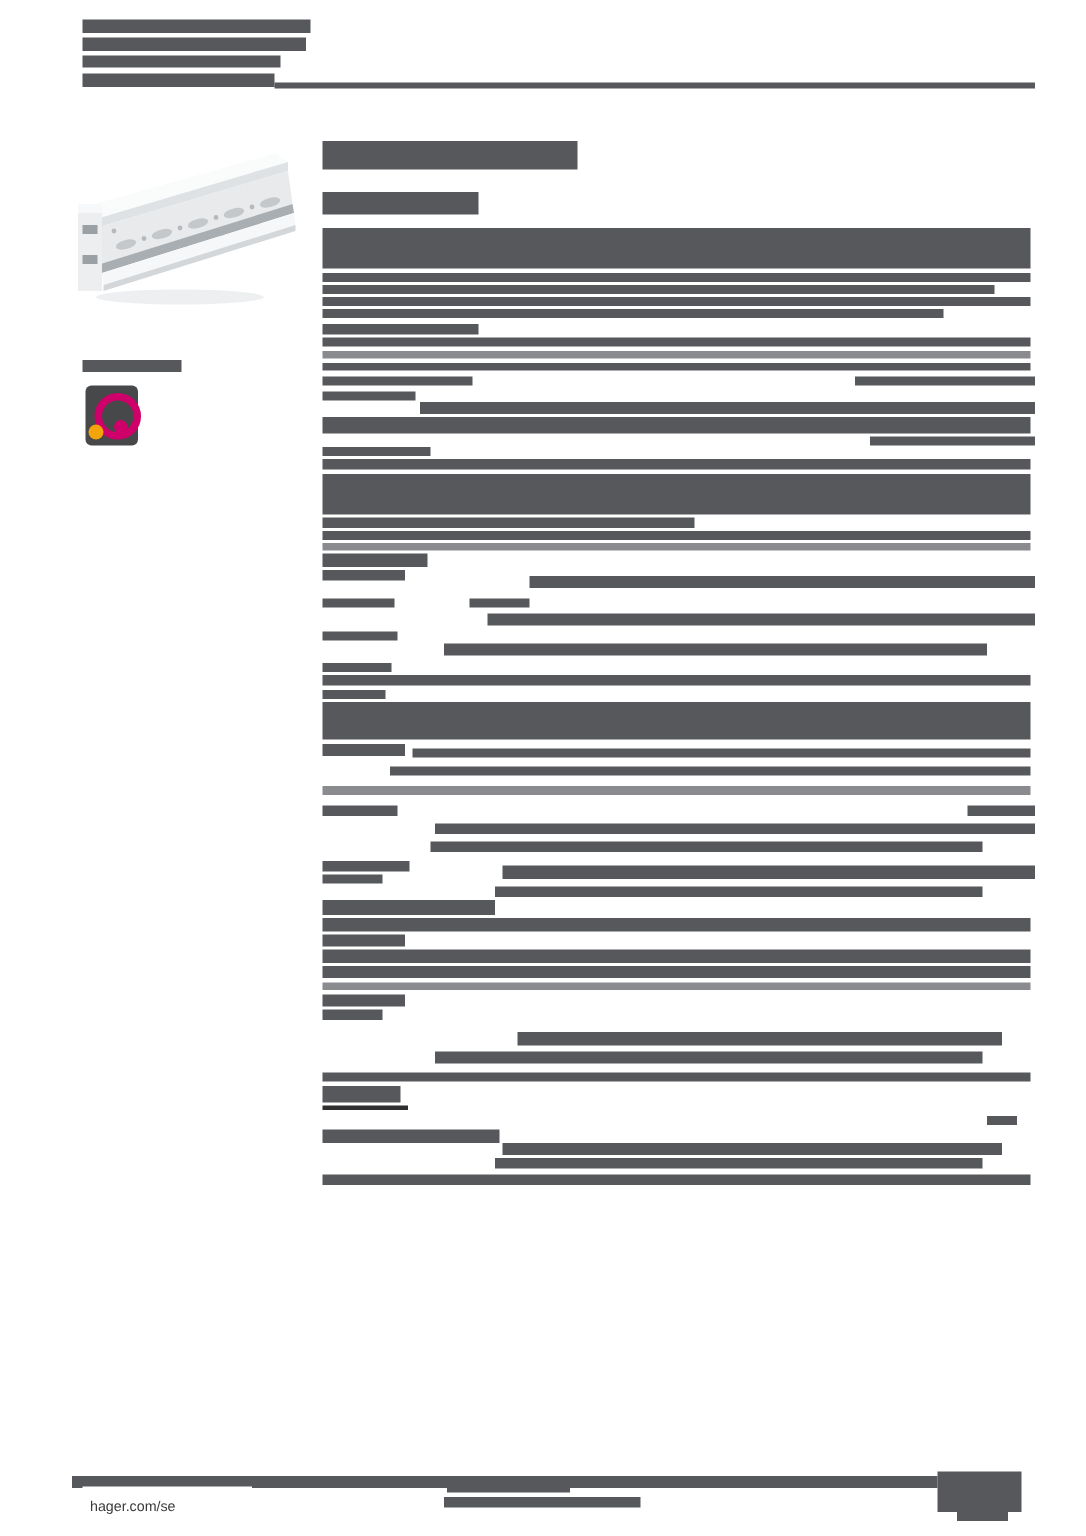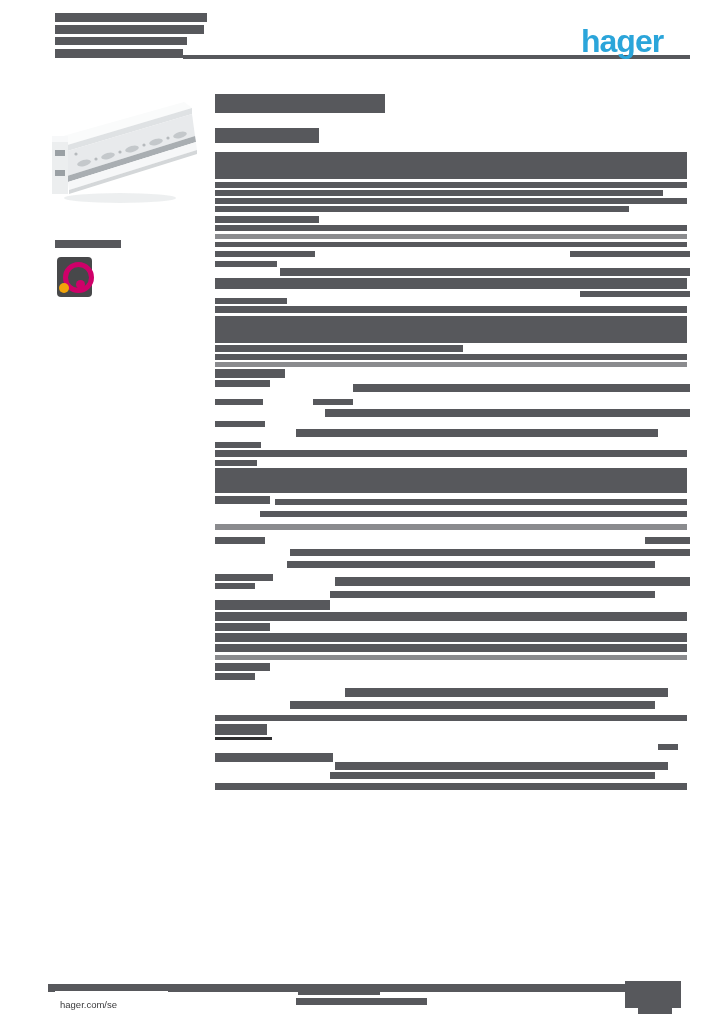--- a/index.html
+++ b/index.html
@@ -116,21 +116,20 @@
       <div class="bar dark" style="left: 215px; top: 737px; width: 57px; height: 3px;"></div>
       <div class="bar" style="left: 658px; top: 744px; width: 20px; height: 6px;"></div>
       <div class="bar" style="left: 215px; top: 753px; width: 118px; height: 9px;"></div>
       <div class="bar" style="left: 335px; top: 762px; width: 333px; height: 8px;"></div>
       <div class="bar" style="left: 330px; top: 772px; width: 325px; height: 7px;"></div>
       <div class="bar" style="left: 215px; top: 783px; width: 472px; height: 7px;"></div>
       <div class="bar" style="left: 298px; top: 989px; width: 82px; height: 6px;"></div>
       <div class="bar" style="left: 296px; top: 998px; width: 131px; height: 7px;"></div>
     </div>
 
-  <div class="logo">hager</div>
 
   <div class="product-figure">
     <svg width="150" height="115" viewBox="0 0 150 115">
       <ellipse cx="70" cy="106" rx="56" ry="5" fill="#e9ebec" opacity="0.8"></ellipse>
 
       <polygon points="6,46 134,10 142,16 14,54" fill="#fafbfb"></polygon>
       <polygon points="14,54 142,16 142,22 14,60" fill="#dfe2e4"></polygon>
 
       <polygon points="14,60 142,22 145,44 17,84" fill="#e8eaec"></polygon>
 

